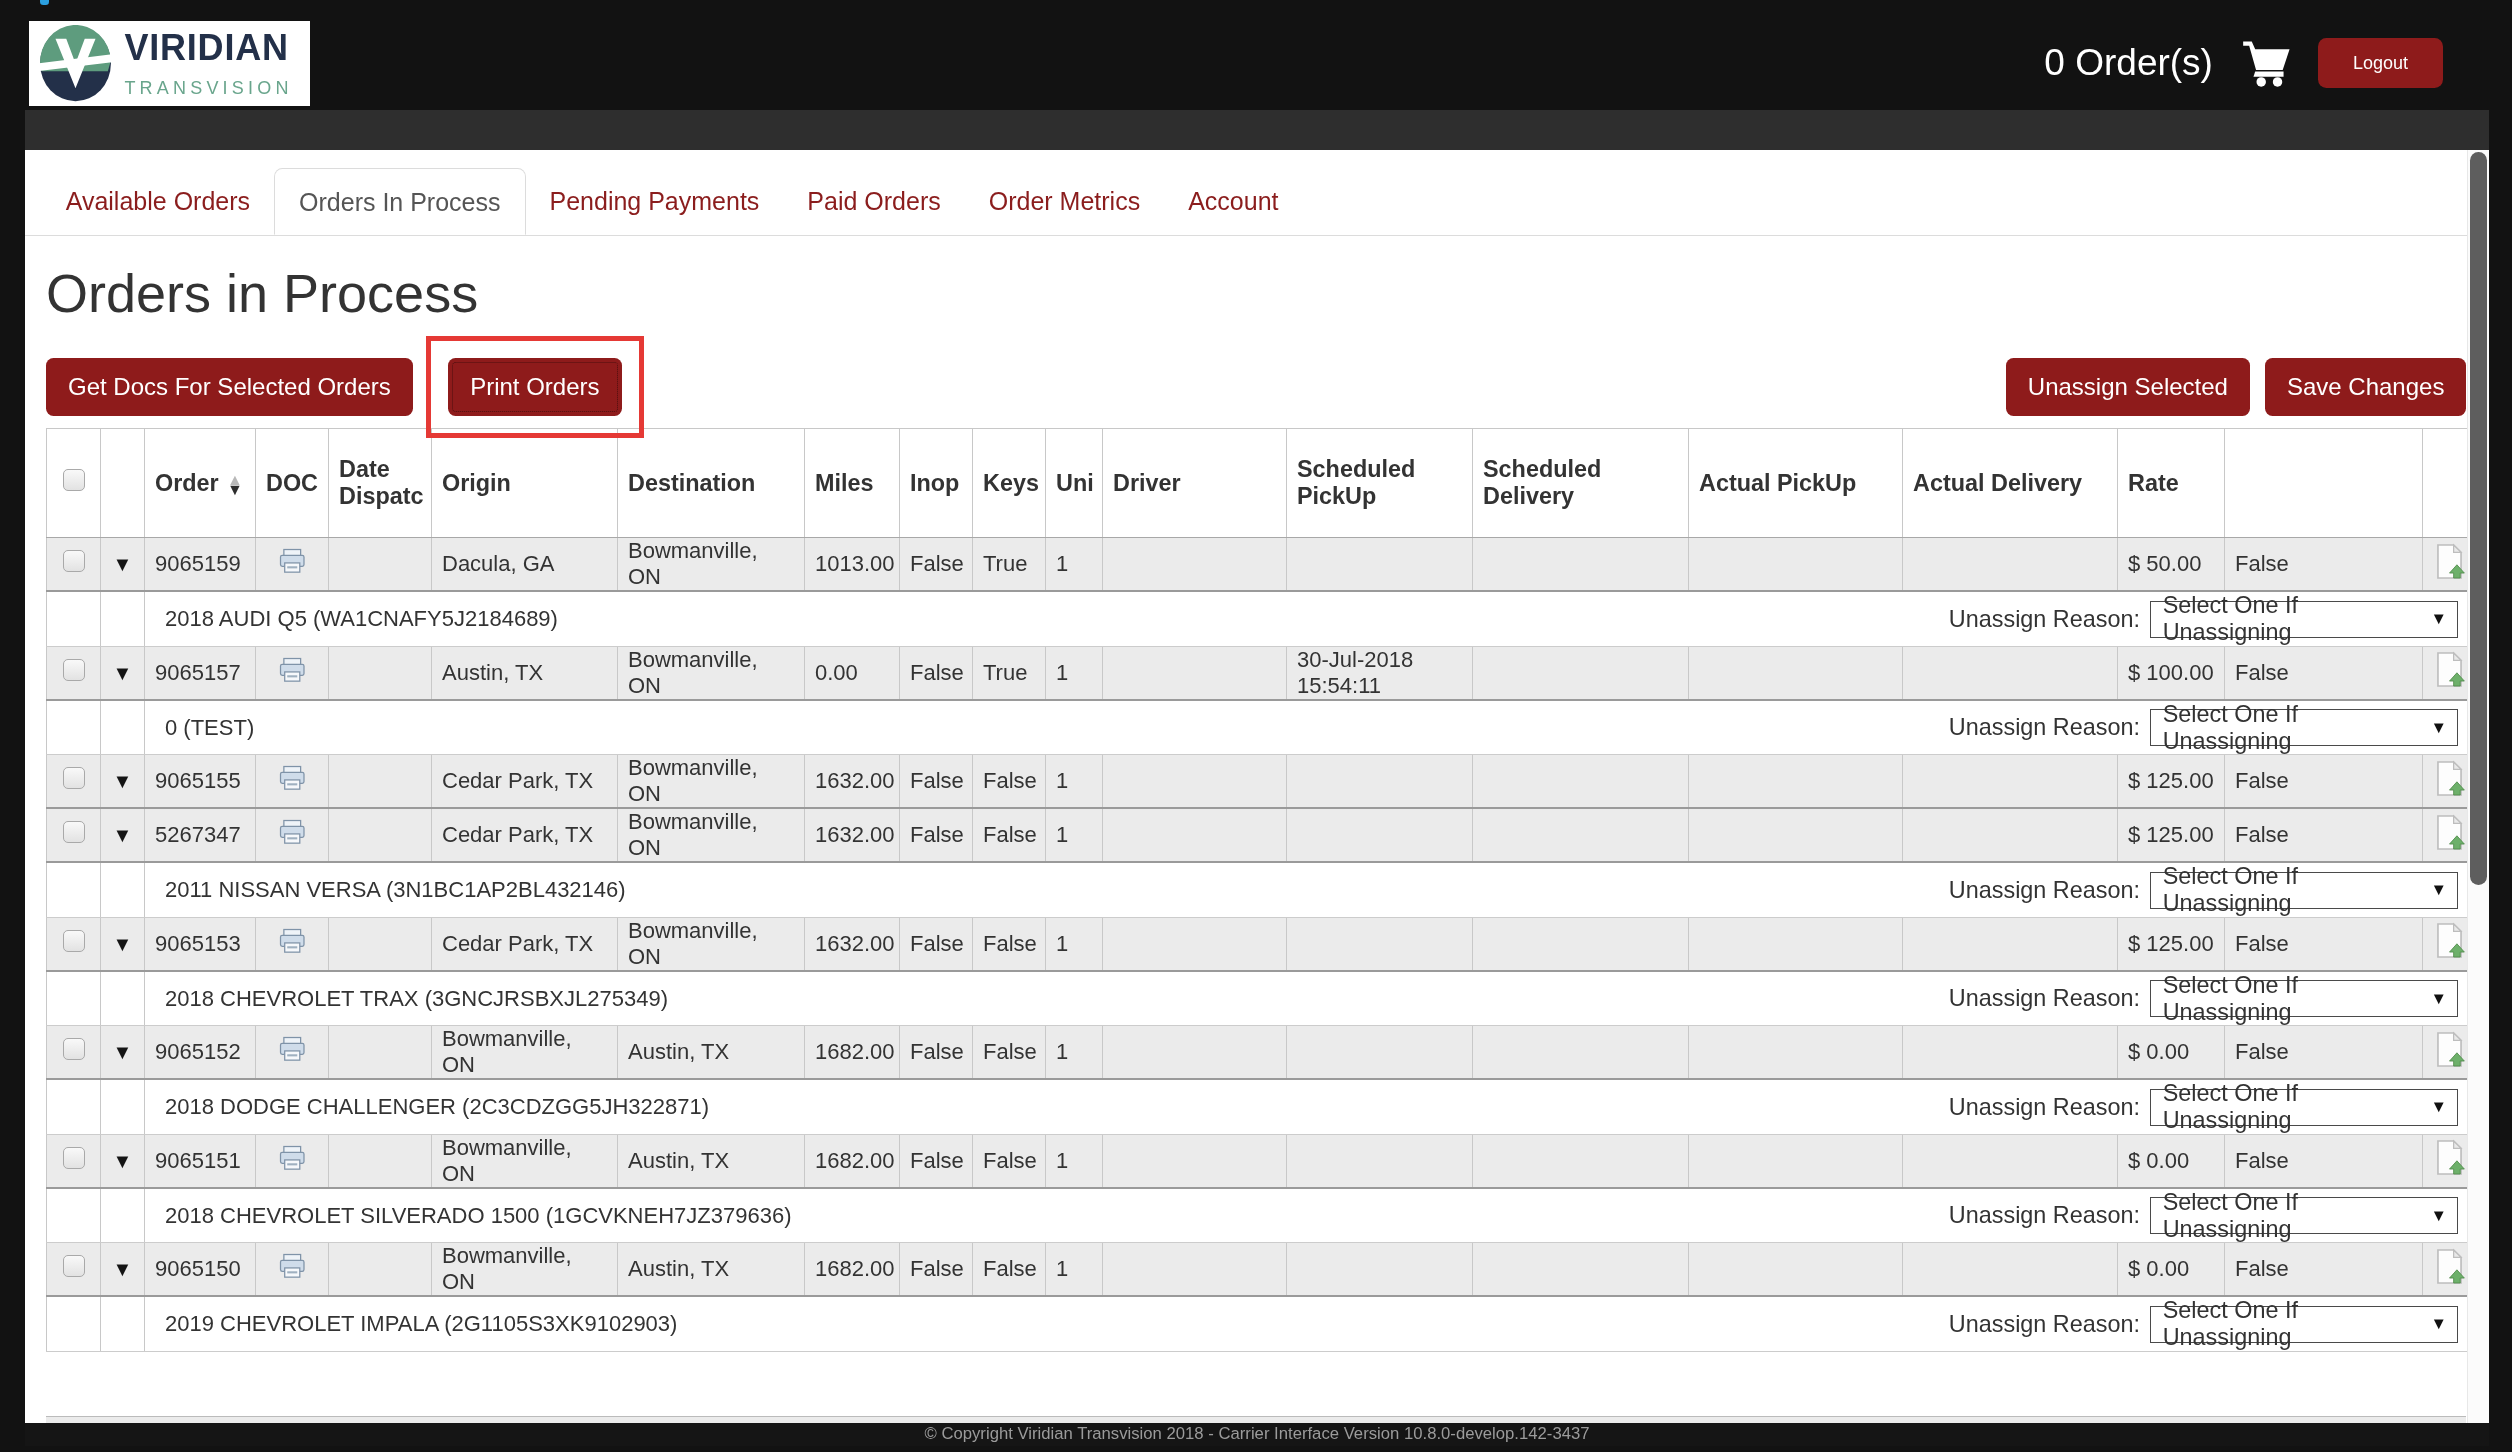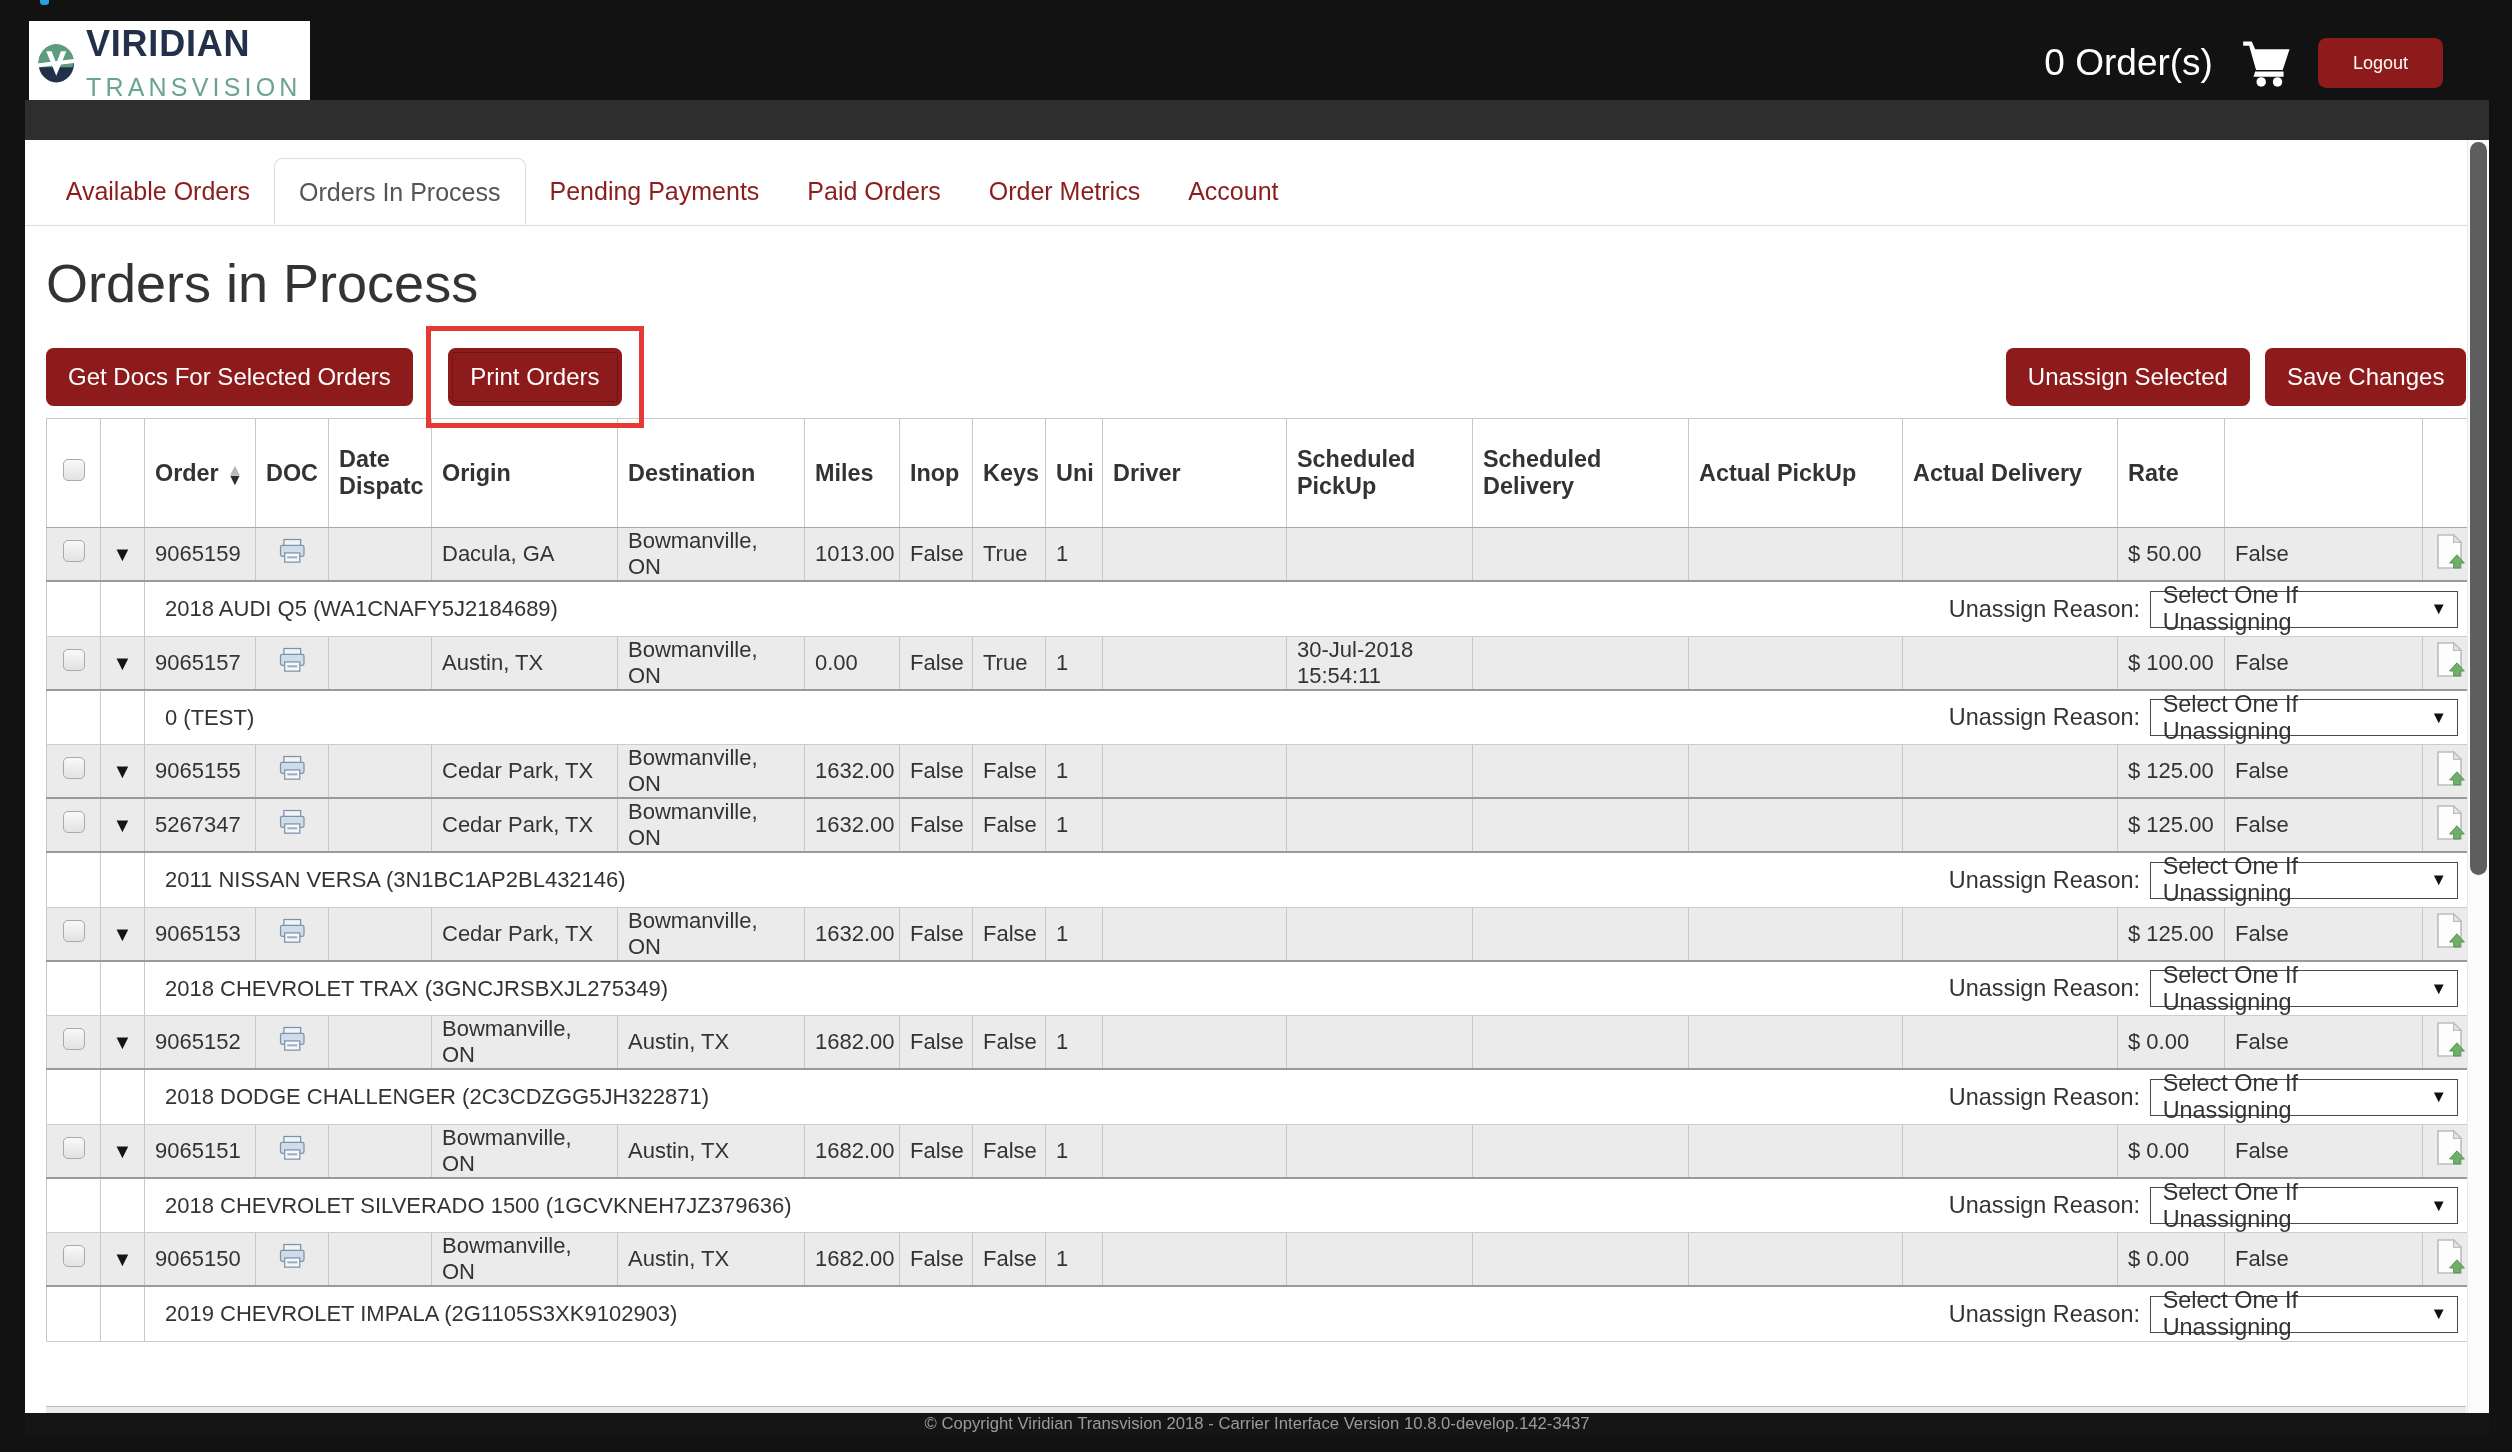--- a/index.html
+++ b/index.html
@@ -8,29 +8,29 @@
 
   
   .header { position:absolute; left:0; top:0; width:2512px; height:126px; background:#121212;
             display:flex; align-items:center; padding:0 69px 0 29px; }
   .artifact { position:absolute; left:40px; top:0; width:9.2px; height:5px; background:#2b9fe0;
               border-radius:0 0 3.3px 3.3px; }
   .logo-box { width:281px; height:85px; background:#ffffff; display:flex; align-items:center;
               gap:10px; padding:3.3px 8.4px; }
   .brand-text { display:flex; flex-direction:column; line-height:1; }
   .brand-line1 { color:#233049; font-weight:bold; font-size:36px; letter-spacing:0.8px; }
-  .brand-line2 { color:#69a58c; font-size:25px; letter-spacing:4.2px; margin-top:13px; }
+  .brand-line2 { color:#69a58c; font-size:18px; letter-spacing:4.2px; margin-top:13px; }
   .header-right { margin-left:auto; display:flex; align-items:center; gap:25px; }
   .orders-count { color:#ffffff; font-size:37px; }
   .cart { width:55px; height:50px; display:inline-block; }
   .logout-btn { background:var(--maroon); color:#fff; font-size:18px; padding:14.2px 35px;
                 border:none; border-radius:8.4px; font-family:"Liberation Sans",sans-serif; }
 
   
-  .page { position:absolute; left:25px; top:100px; width:2464px; height:1336px; background:#ffffff; }
+  .page { position:absolute; left:25px; top:110px; width:2464px; height:1336px; background:#ffffff; }
   .darkbar { height:40px; background:#2e2e2e; width:100%; }
 
   
   .tabs { display:flex; margin-top:18.4px; border-bottom:0.8px solid #dcdcdc; padding-left:16.7px; }
   .tab { font-size:25px; color:#8b1d1d; padding:0 24px; height:67px; line-height:67px; }
   .tab.active { color:#555; background:#fff; border:0.8px solid #dcdcdc; border-bottom:0.8px solid #fff;
                 border-radius:8.4px 8.4px 0 0; margin-bottom:-0.8px; }
 
   h1 { font-size:54px; font-weight:400; color:#333; margin:25px 0 0 21px; line-height:1.2; }
 

